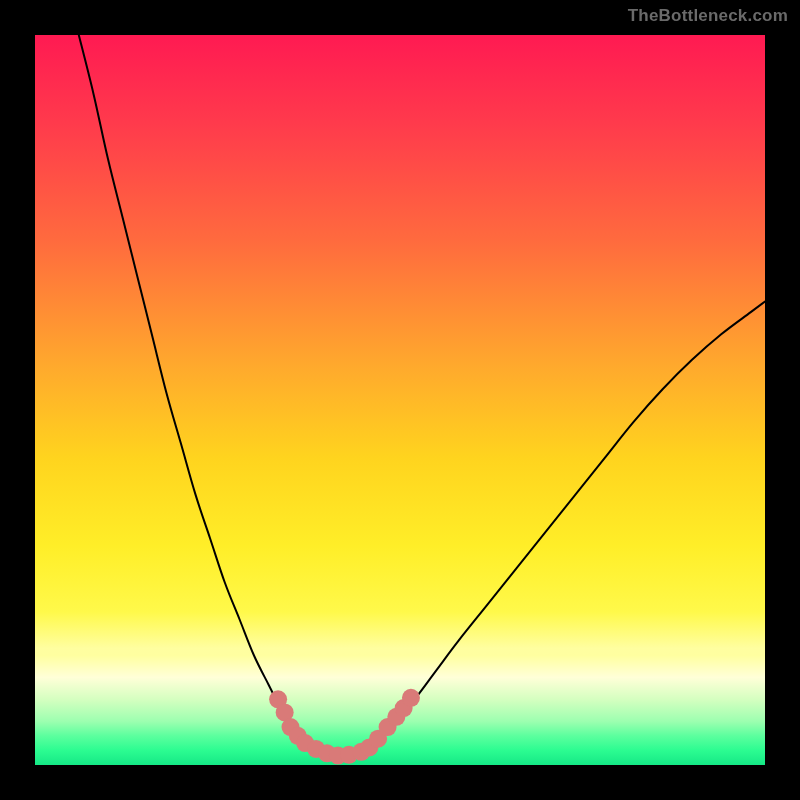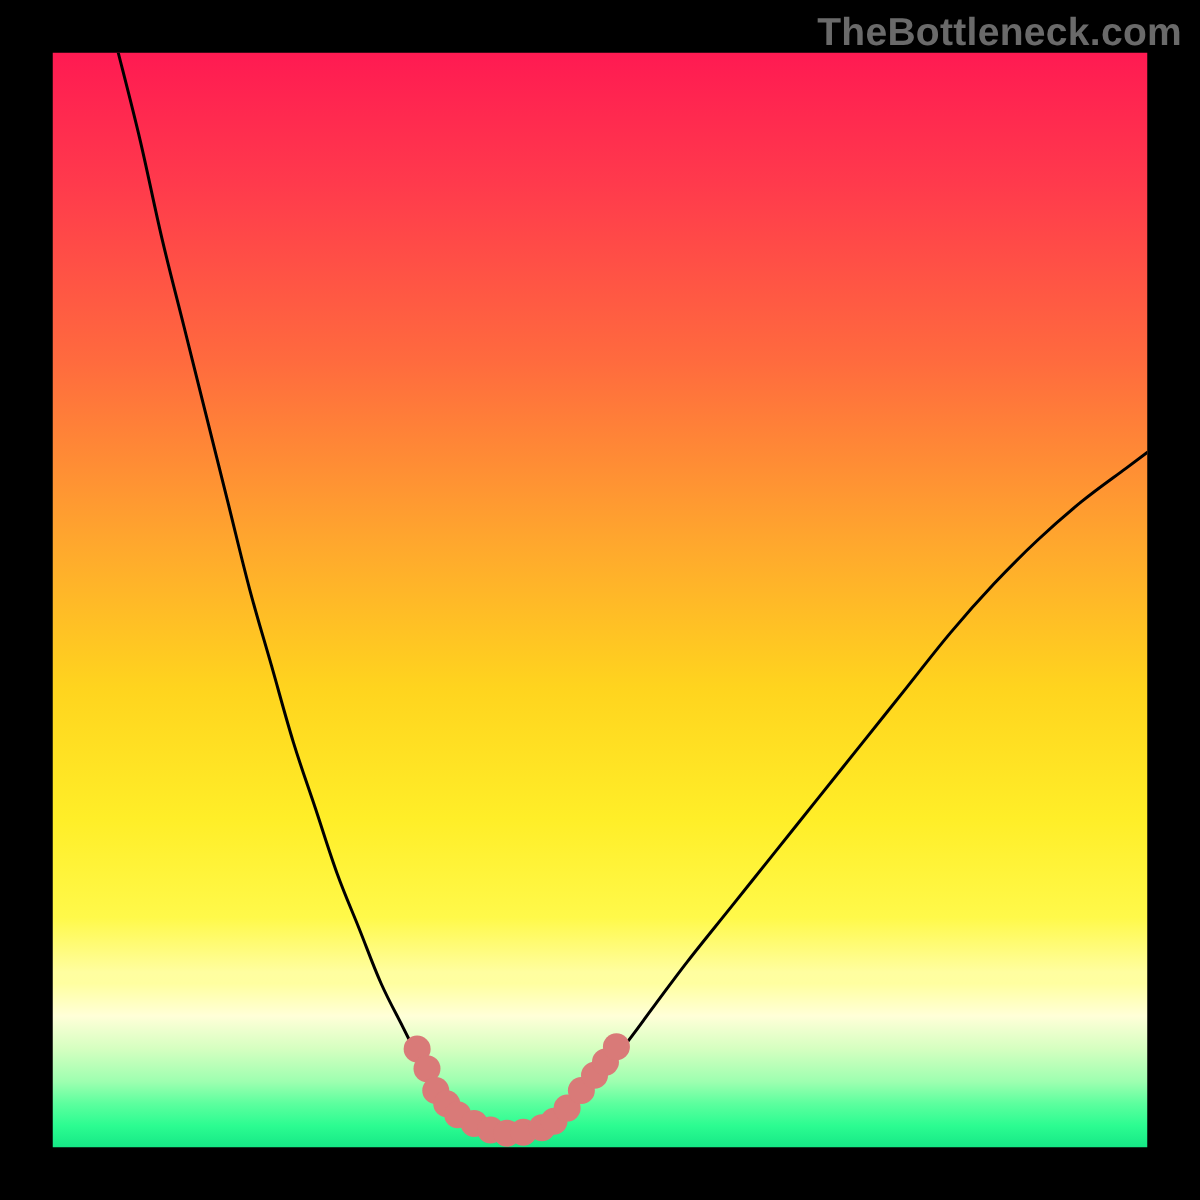--- a/index.html
+++ b/index.html
@@ -8,21 +8,21 @@
     position: relative;
     width: 800px;
     height: 800px;
     background: #000;
   }
   .watermark {
     position: absolute;
     top: 6px;
     right: 12px;
     font-family: Arial, Helvetica, sans-serif;
-    font-size: 26px;
+    font-size: 17px;
     font-weight: 600;
     color: #6a6a6a;
     letter-spacing: 0.2px;
     z-index: 5;
   }
   .plot {
     position: absolute;
     left: 35px;
     top: 35px;
     width: 730px;

